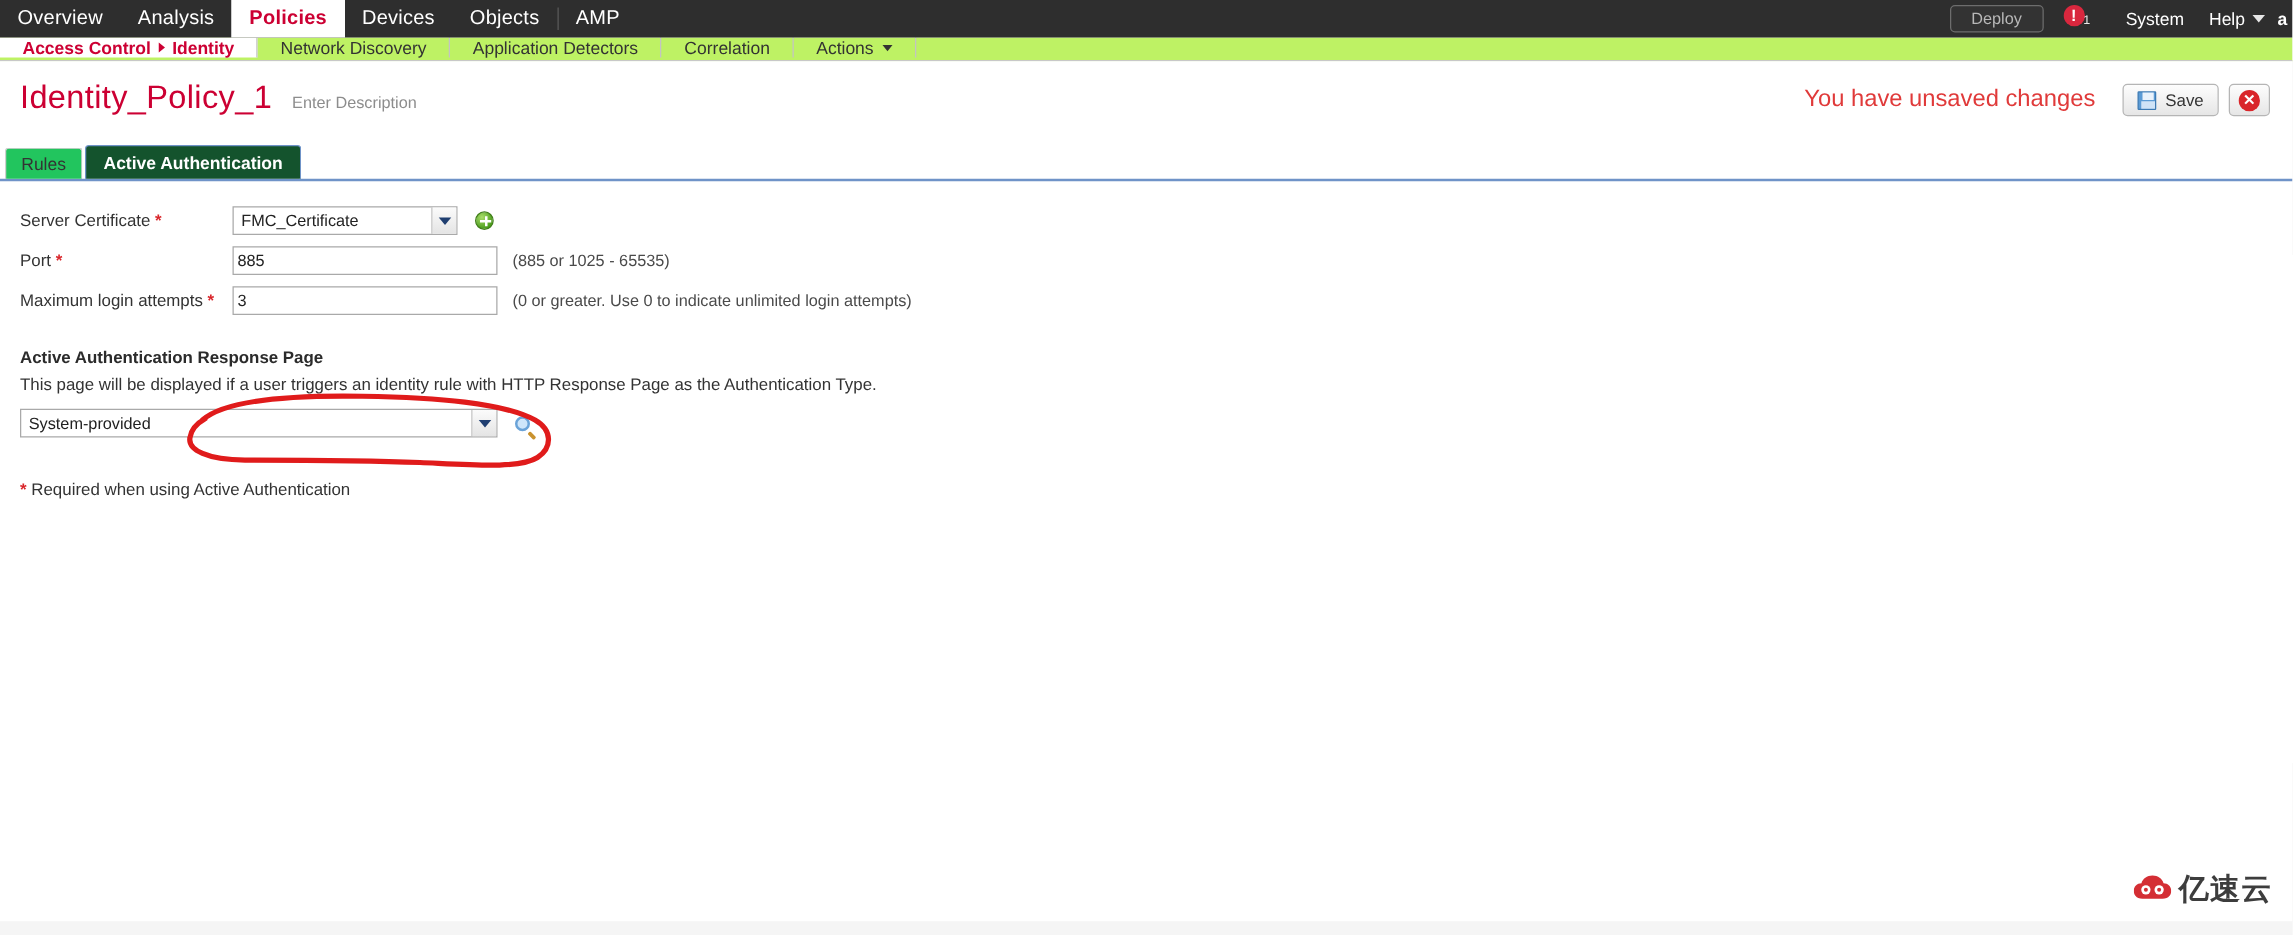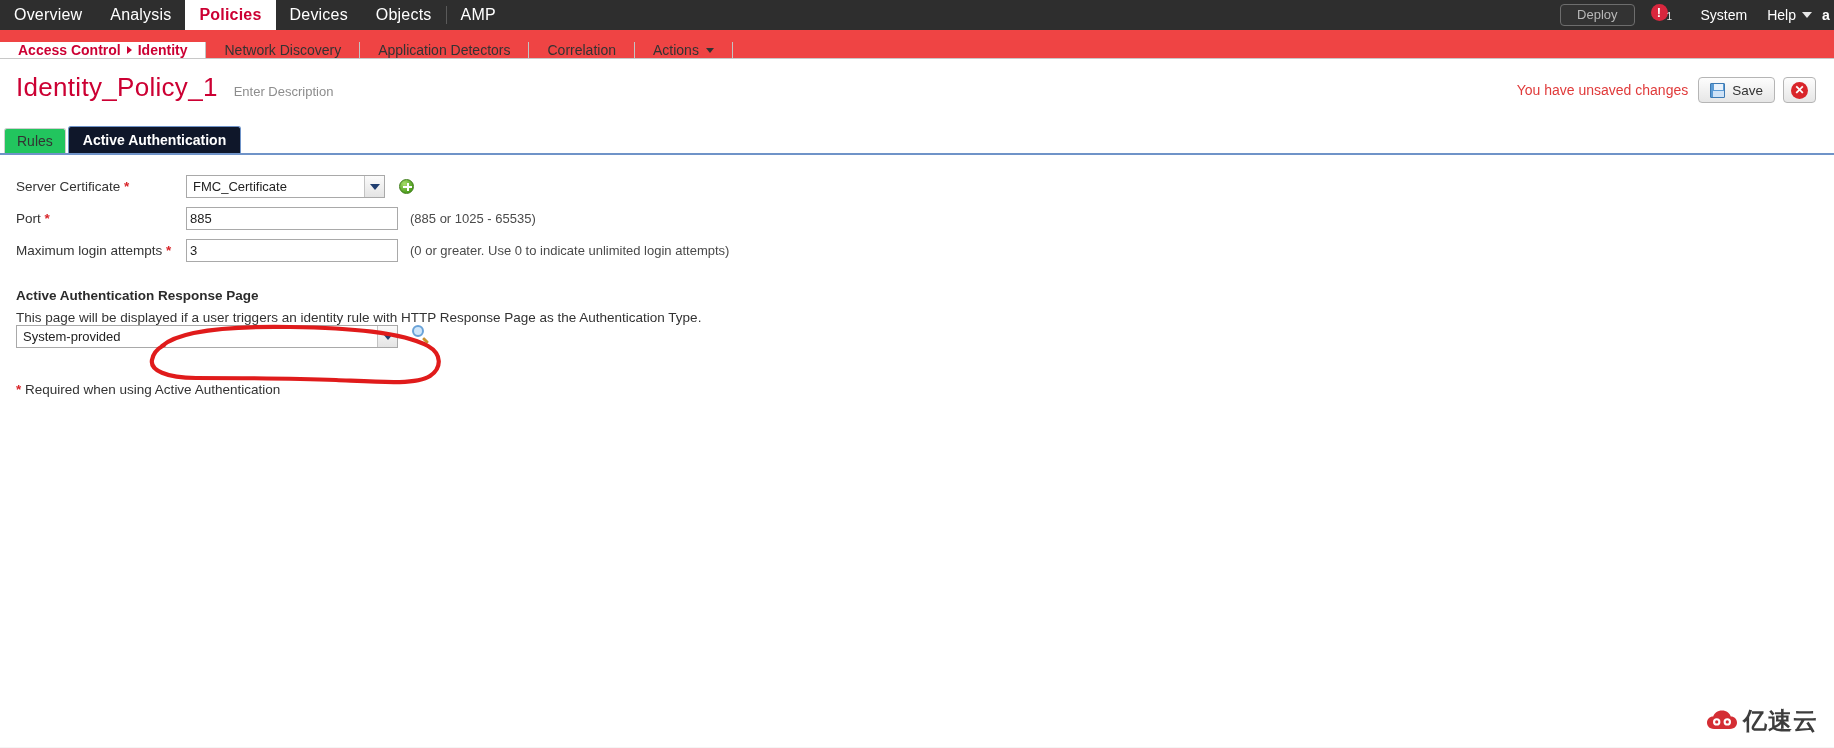--- a/index.html
+++ b/index.html
@@ -99,24 +99,24 @@
     color: #fff;
     font-size: 14px;
     font-weight: bold;
     padding-right: 2px;
     overflow: hidden;
     width: 10px;
   }
 
   
   .subnav {
-    height: 29px;
-    background: #ef4444;
-    display: flex;
-    align-items: flex-end;
+    height: 19px;
+    background: #bef264;
+    display: flex;
+    align-items: flex-start;
     border-bottom: 1px solid #c8c8c8;
   }
   .subnav-item {
     font-size: 14px;
     color: #333333;
     display: flex;
     align-items: center;
     padding: 0 18px;
     border-right: 1px solid #c3c3c3;
     white-space: nowrap;
@@ -171,22 +171,22 @@
   }
   .title-actions {
     margin-left: auto;
     display: flex;
     align-items: center;
     padding-top: 4px;
     padding-right: 2px;
   }
   .unsaved {
     color: #e03a3a;
-    font-size: 14px;
-    margin-right: 2px;
+    font-size: 19px;
+    margin-right: 14px;
     white-space: nowrap;
   }
   .btn {
     border: 1px solid #b5b5b5;
     border-radius: 4px;
     background: linear-gradient(#fdfdfd, #e6e6e6);
     height: 26px;
     display: inline-flex;
     align-items: center;
     padding: 0 11px;
@@ -245,21 +245,21 @@
     padding: 4px 12px;
     background: #22c55e;
     color: #333;
     border: 1px solid #cfcfcf;
     border-bottom: none;
     border-radius: 3px 3px 0 0;
     margin-right: 2px;
     line-height: 16px;
   }
   .tab.active {
-    background: #0f172a;
+    background: #14532d;
     color: #ffffff;
     font-weight: bold;
     border-color: #6f93c8;
     padding: 5px 14px;
   }
 
   
   .form {
     padding: 20px 16px 0 16px;
     position: relative;
@@ -271,21 +271,21 @@
   }
   .flabel {
     width: 170px;
     font-size: 13.5px;
     color: #333;
     flex: none;
   }
   .req { color: #d9252a; font-weight: bold; }
   .field-wrap { position: relative; display: flex; align-items: center; }
   .ctl-select {
-    width: 199px;
+    width: 180px;
     height: 23px;
     border: 1px solid #a9a9a9;
     background: #ffffff;
     font-size: 13px;
     color: #222;
     display: flex;
     align-items: center;
     padding-left: 6px;
     position: relative;
   }
@@ -346,21 +346,22 @@
     color: #2b2b2b;
     margin-top: 26px;
   }
   .section-sub {
     font-size: 13.5px;
     color: #333;
     margin-top: 7px;
   }
   .resp-row {
     display: flex;
-    align-items: flex-start;
+    align-items: flex-end;
+    margin-top: 12px;
   }
   .ctl-select.wide { width: 382px; }
   .mag-ico {
     width: 17px; height: 17px;
     margin-left: 14px;
     position: relative;
     flex: none;
   }
   .mag-ico .lens {
     position: absolute;

